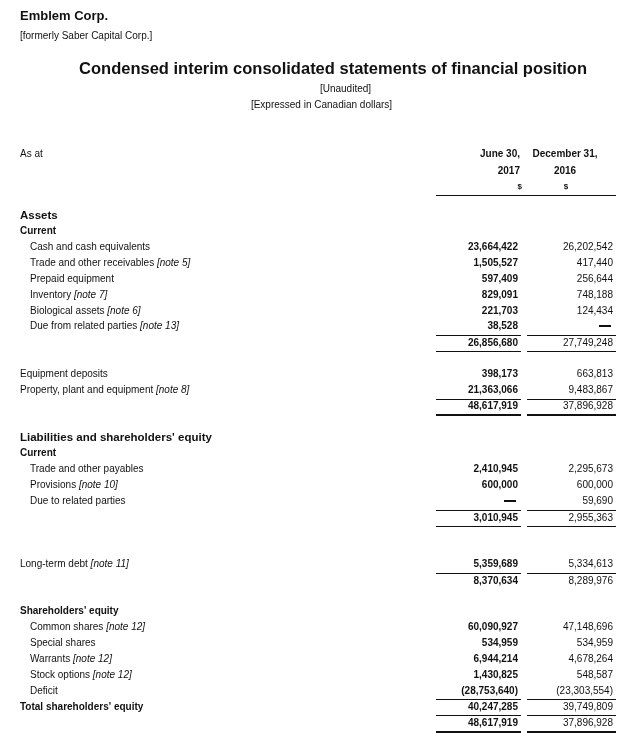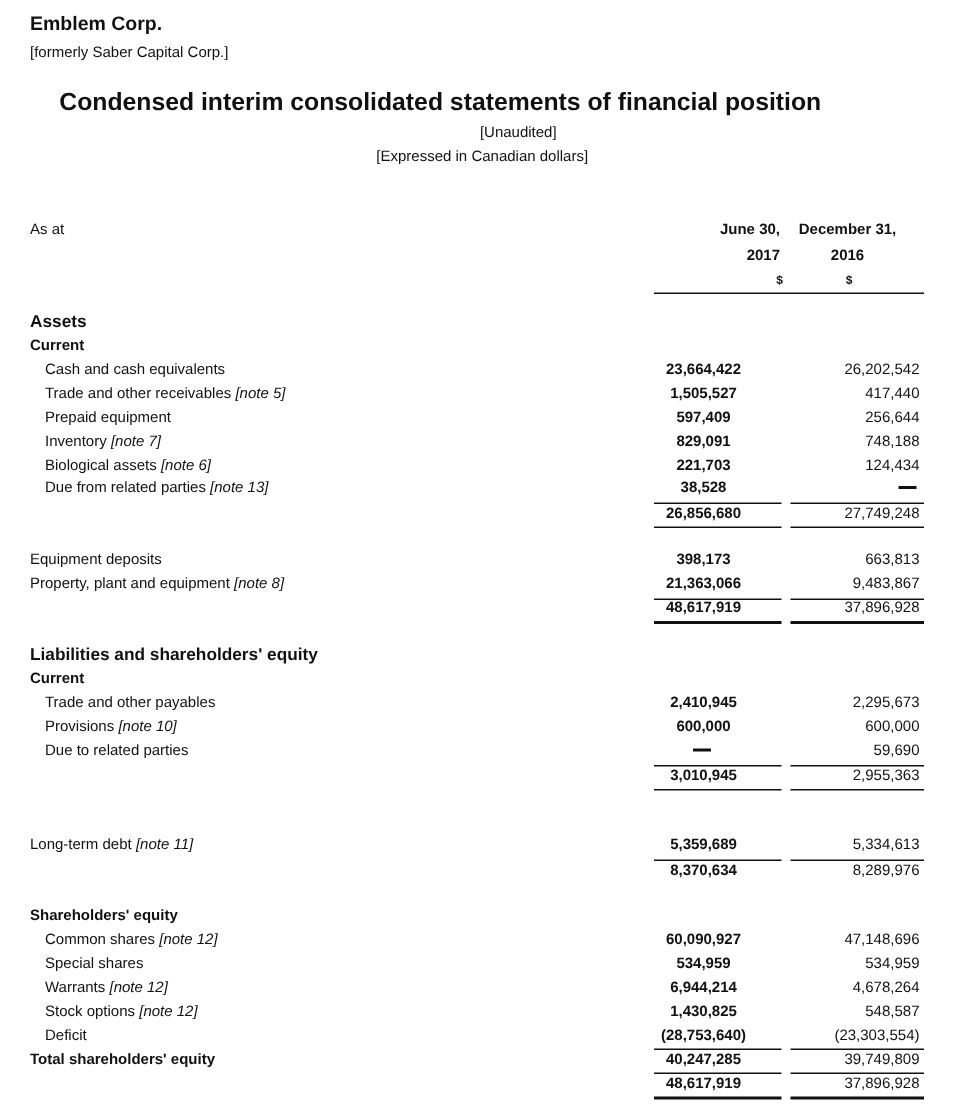--- a/index.html
+++ b/index.html
@@ -3,37 +3,37 @@
 <meta charset="utf-8">
 <style>
   html, body { margin: 0; padding: 0; background: #ffffff; }
   body {
     width: 643px; height: 740px; position: relative; overflow: hidden;
     font-family: "Liberation Sans", sans-serif; color: #111111;
   }
   .abs { position: absolute; }
   .company { left: 20px; top: 8px; font-size: 13px; font-weight: bold; }
   .formerly { left: 20px; top: 30px; font-size: 10px; }
-  .title { left: 0; width: 587px; top: 59px; font-size: 16.5px; font-weight: bold; text-align: center; }
+  .title { left: 0; width: 587px; top: 59px; font-size: 16.5px; font-weight: bold; text-align: right; }
   .sub1 { left: 0; width: 643px; top: 83px; font-size: 10px; text-align: center; margin-left: 24px; }
   .sub2 { left: 0; width: 643px; top: 99px; font-size: 10px; text-align: center; }
 
   .asat { left: 20px; top: 148px; font-size: 10px; }
   .colhdr { font-size: 10px; font-weight: bold; text-align: right; width: 110px; }
   .c1 { left: 420px; width: 100px; }
   .c2 { left: 515px; width: 100px; text-align: center; }
   .hdr-rule { left: 436px; width: 180px; top: 195px; height: 0; border-top: 1.5px solid #111; }
 
   .row { left: 0; width: 627px; height: 15px; font-size: 10px; }
   .row .lbl { position: absolute; left: 20px; white-space: nowrap; }
   .row .lbl.ind { left: 30px; }
   .row .lbl.bold { font-weight: bold; }
   .row .lbl.big { font-size: 11.5px; }
   .row .note { font-style: italic; margin-top: 29px; }
-  .row .v1 { position: absolute; left: 420px; width: 98px; text-align: center; font-weight: bold; }
+  .row .v1 { position: absolute; left: 420px; width: 98px; text-align: right; font-weight: bold; }
   .row .v2 { position: absolute; left: 515px; width: 98px; text-align: right; }
   .dash { display: inline-block; width: 12px; border-top: 2px solid #111; vertical-align: middle; margin-right: 2px; }
 
   .rule { height: 0; }
   .rule.thin { border-top: 1px solid #111; }
   .rule.thick { border-top: 2px solid #111; }
   .r1 { left: 436px; width: 85px; }
   .r2 { left: 527px; width: 89px; }
 </style>
 </head>

